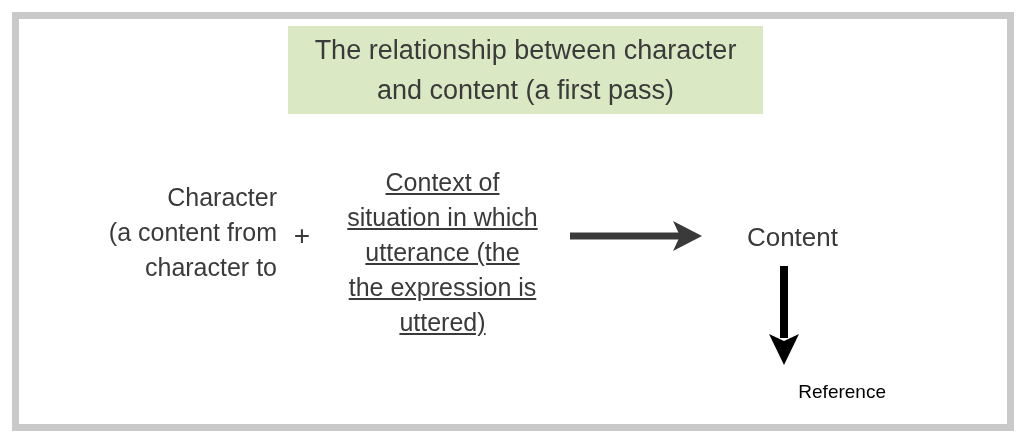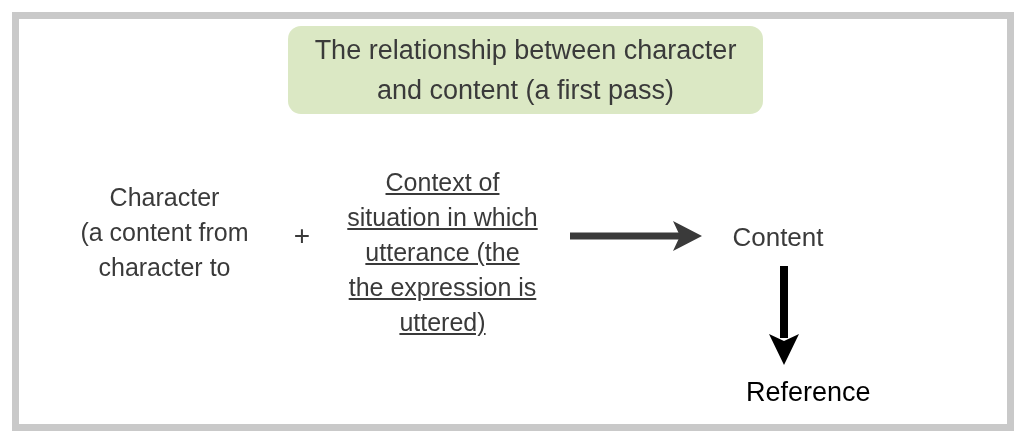--- a/index.html
+++ b/index.html
@@ -41,33 +41,33 @@
     height: 88px;
     background: var(--title-background, #dbe8c4);
     color: var(--text-dark, #3a3a3a);
     font-size: 27px;
     line-height: 40px;
     display: flex;
     flex-direction: column;
     align-items: center;
     justify-content: center;
     text-align: center;
-    border-radius: 13px;
   }
   .text-block {
     position: absolute;
     text-align: center;
     color: var(--text-dark, #3a3a3a);
     font-size: 25px;
     line-height: 35px;
   }
   .character-block {
     left: 52px;
     top: 180px;
     width: 225px;
+    text-align: right;
   }
   .context-block {
     left: 325px;
     top: 165px;
     width: 235px;
     text-decoration: underline;
   }
   .plus-sign {
     position: absolute;
     left: 287px;
@@ -76,32 +76,32 @@
     text-align: center;
     font-size: 28px;
     line-height: 35px;
     color: var(--text-dark, #3a3a3a);
   }
   .content-label {
     position: absolute;
     left: 718px;
     top: 221px;
     width: 120px;
-    text-align: center;
+    text-align: right;
     font-size: 26px;
     line-height: 32px;
     color: var(--text-dark, #3a3a3a);
   }
   .reference-label {
     position: absolute;
-    left: 746px;
+    left: 726px;
     top: 376px;
     width: 160px;
-    text-align: left;
-    font-size: 27px;
+    text-align: right;
+    font-size: 19px;
     line-height: 32px;
     color: var(--arrow-black, #000000);
   }
   .right-arrow {
     position: absolute;
     left: 566px;
     top: 218px;
     width: 140px;
     height: 38px;
   }

